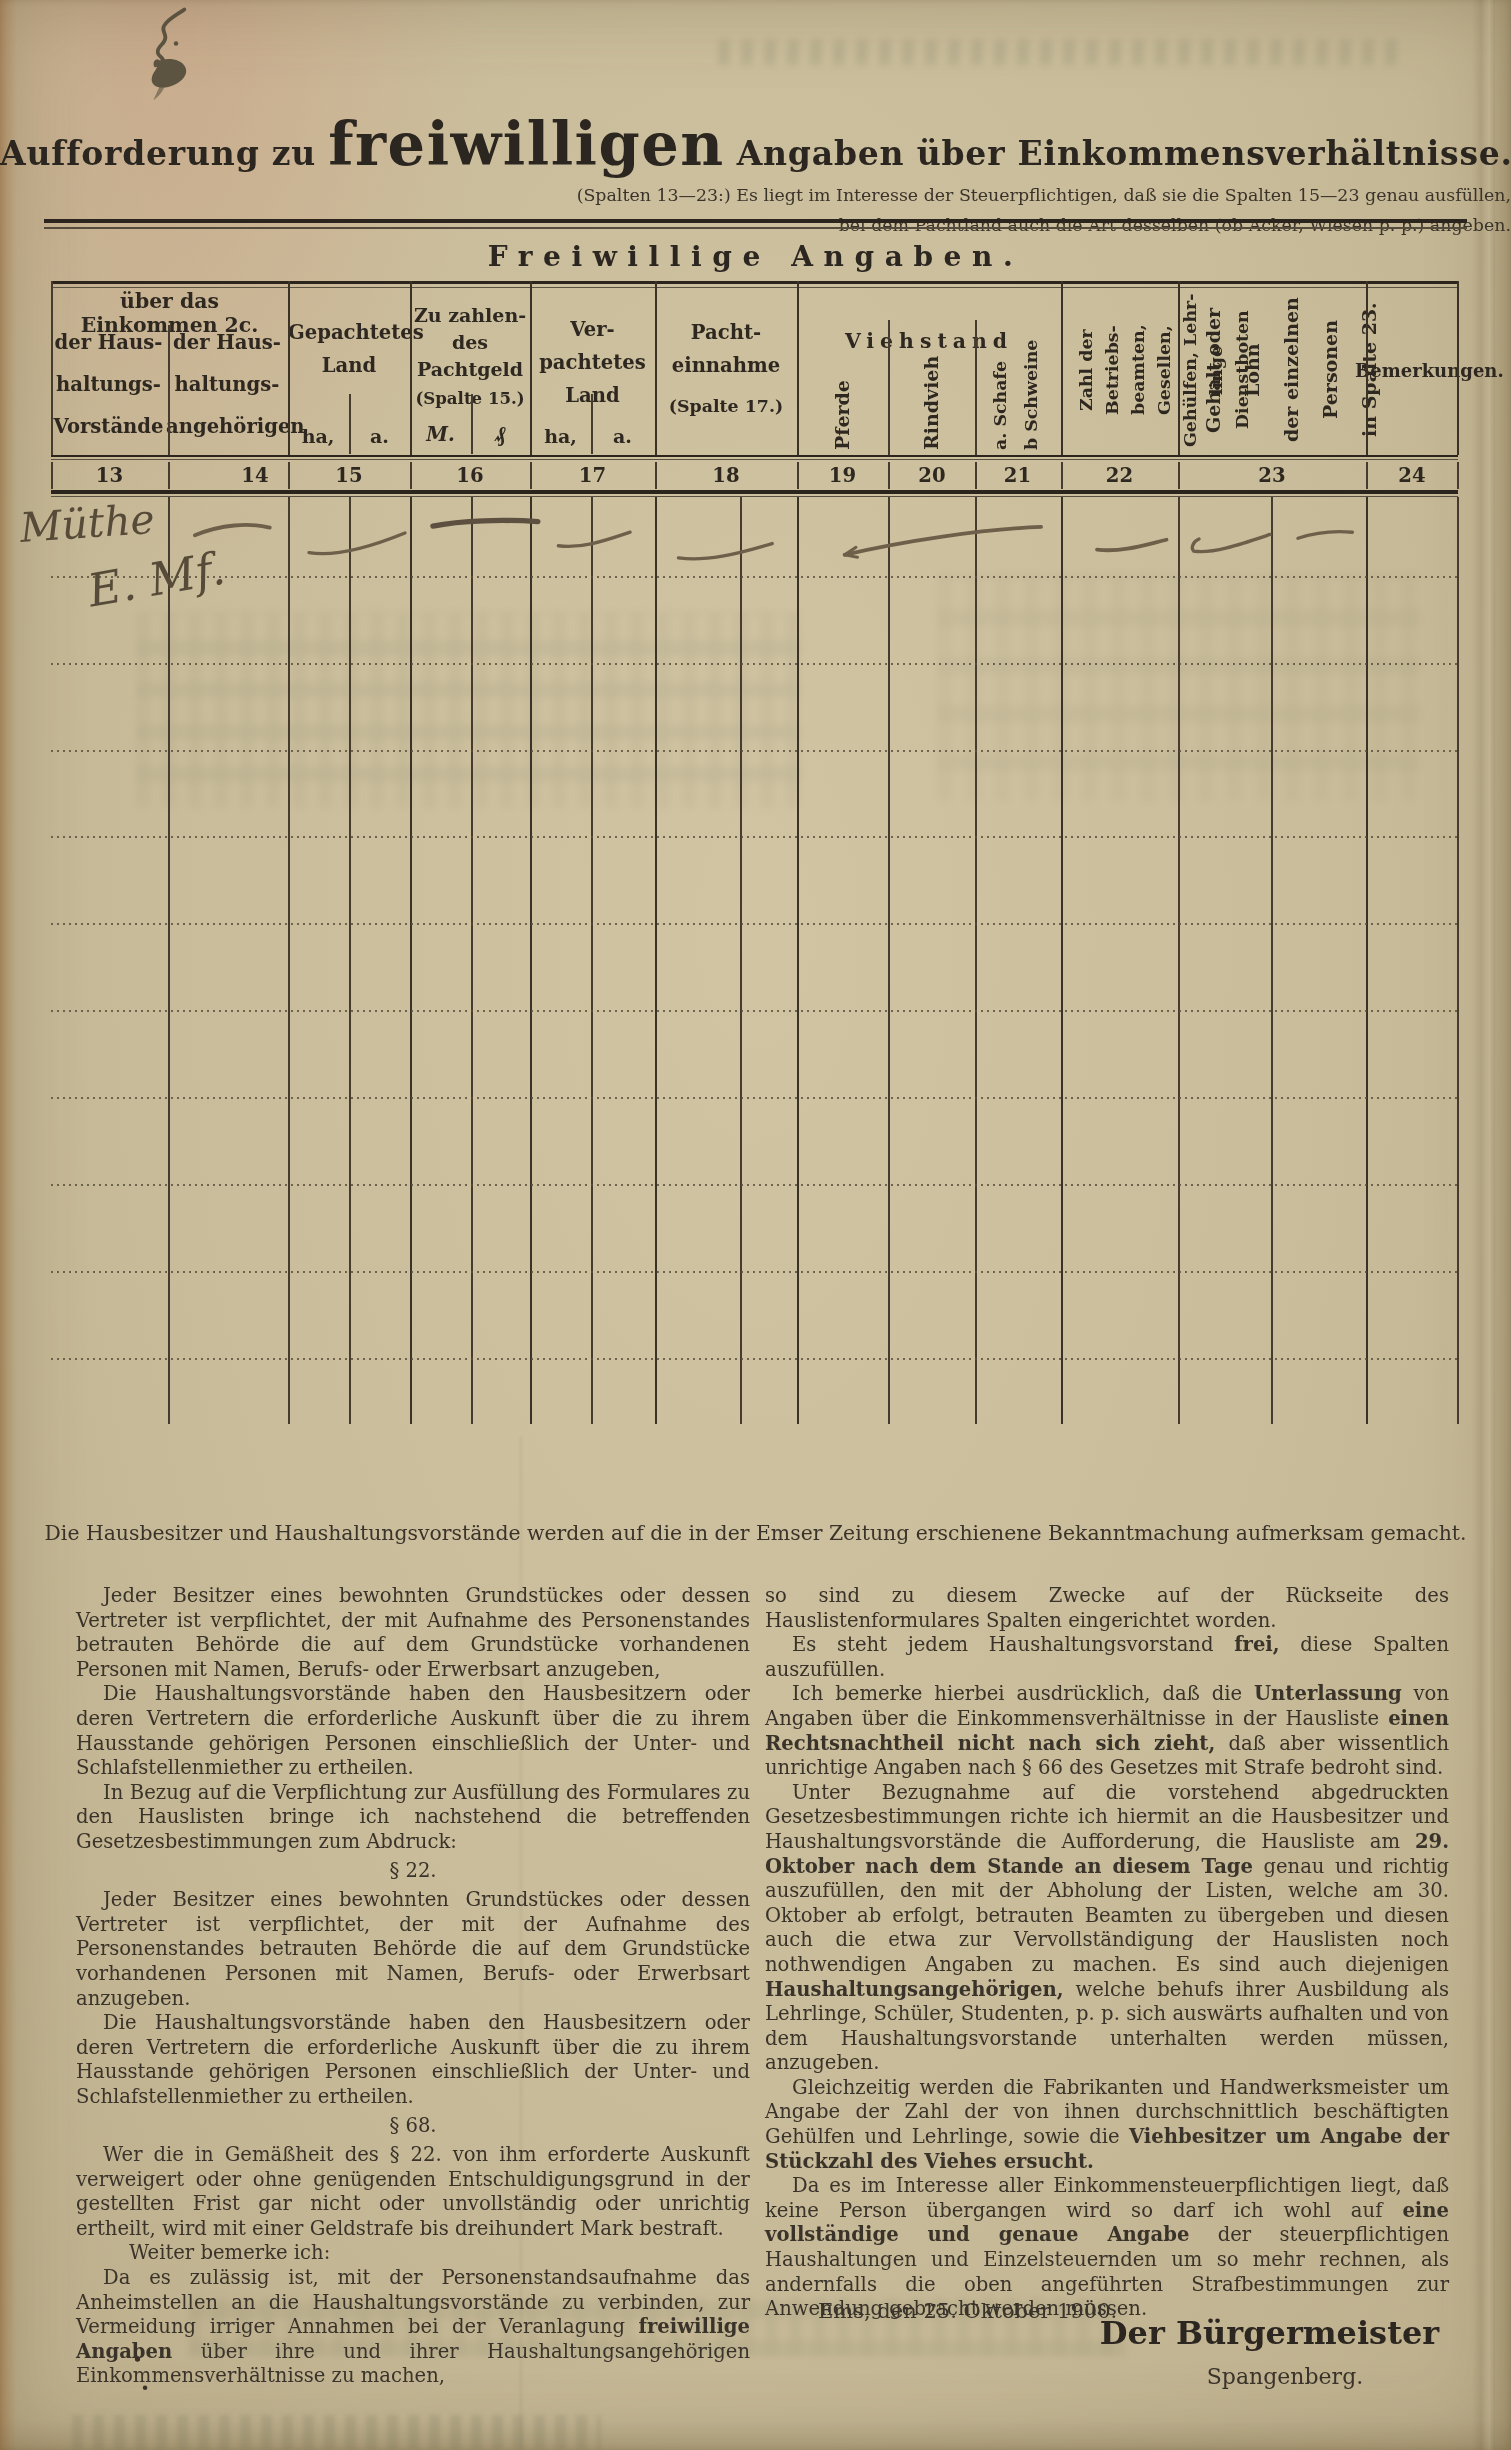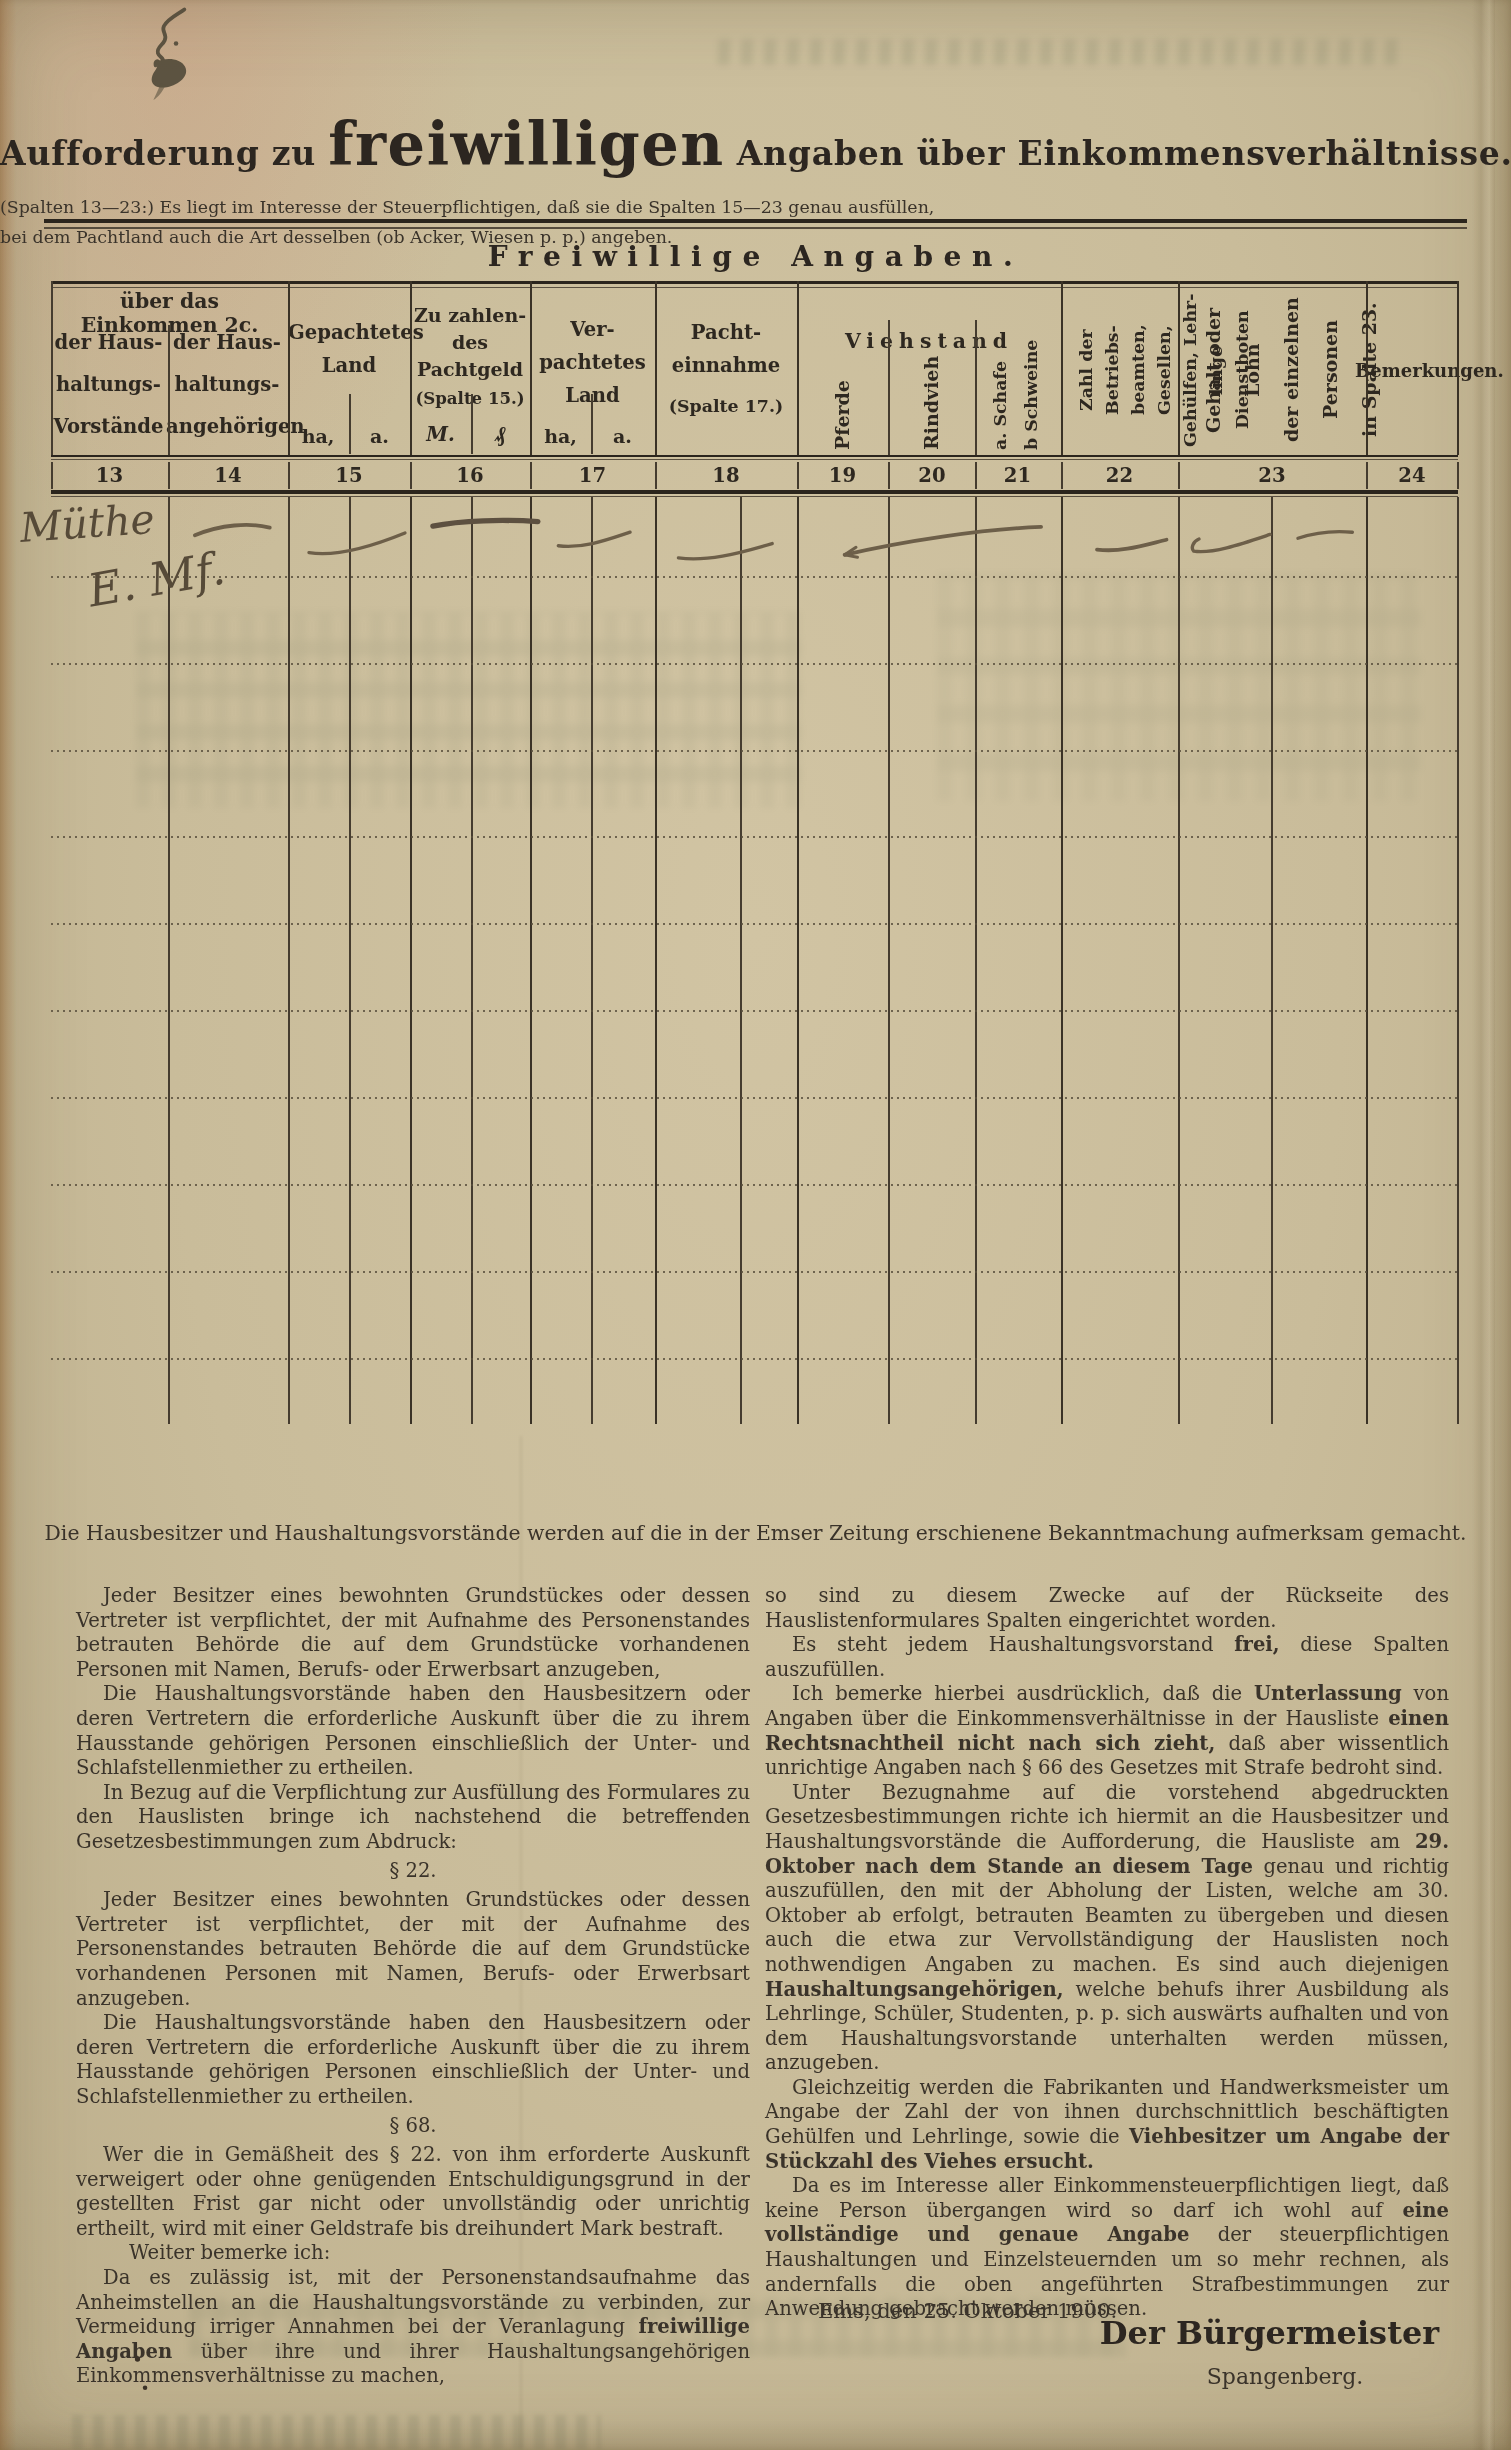--- a/index.html
+++ b/index.html
@@ -13,21 +13,21 @@
       linear-gradient(90deg, rgba(168,112,58,.45) 0px, rgba(168,112,58,0) 16.6px),
       linear-gradient(270deg, rgba(120,95,55,.22) 0px, rgba(120,95,55,0) 26px),
       linear-gradient(0deg, rgba(110,90,50,.18) 0px, rgba(110,90,50,0) 30px),
       radial-gradient(ellipse at 50% 38%, #d1c4a3 0%, #c9bc9a 55%, #bcae8b 100%);
     box-shadow: inset 0 0 83px rgba(80,60,30,.28), inset 0 0 7.6px rgba(80,60,30,.18);
   }
   
   .title{position:absolute;top:110px;left:0;width:100%;text-align:right;white-space:nowrap;color:#2c2620;}
   .t-sm{font-size:33px;font-weight:bold;letter-spacing:0.8px;}
   .t-big{font-size:59px;font-weight:bold;letter-spacing:1.5px;padding:0 12px;}
-  .subtitle{position:absolute;top:180px;left:0;width:100%;text-align:left;font-size:17.4px;line-height:30px;color:#3a332a;margin-top:12px;}
+  .subtitle{position:absolute;top:180px;left:0;width:100%;text-align:right;font-size:17.4px;line-height:30px;color:#3a332a;}
   .rule-a{position:absolute;left:44px;right:44px;top:219px;height:3.8px;background:#2b251d;}
   .rule-a2{position:absolute;left:44px;right:44px;top:227px;height:1.5px;background:#554b3c;}
   .fa-head{position:absolute;top:240px;left:0;width:100%;text-align:center;font-size:28px;font-weight:bold;letter-spacing:10.6px;color:#2c2620;}
   
   .tbl{position:absolute;left:51px;top:281px;width:1407px;height:1149px;}
   .hrule{position:absolute;left:0;right:0;background:#2b251d;}
   .hrule.thin{background:#5a5040;}
   .vline{position:absolute;width:1.5px;background:#453c2f;}
   .vline.bold{width:2.3px;background:#3a3226;}
   .dotrow{position:absolute;left:0;right:1.5px;height:1.5px;opacity:.8;
@@ -203,21 +203,21 @@
       <div class="dotrow" style="top: 382px;"></div>
       <div class="dotrow" style="top: 469px;"></div>
       <div class="dotrow" style="top: 555px;"></div>
       <div class="dotrow" style="top: 642px;"></div>
       <div class="dotrow" style="top: 729px;"></div>
       <div class="dotrow" style="top: 816px;"></div>
       <div class="dotrow" style="top: 903px;"></div>
       <div class="dotrow" style="top: 990px;"></div>
       <div class="dotrow" style="top: 1077px;"></div>
       <div class="num" style="left: 0px; width: 117px;">13</div>
-      <div class="num" style="left: 117px; width: 120px;">14</div>
+      <div class="num" style="left: 117px; width: 120px; padding-left: 27px;">14</div>
       <div class="num" style="left: 237px; width: 122px;">15</div>
       <div class="num" style="left: 359px; width: 120px;">16</div>
       <div class="num" style="left: 479px; width: 125px;">17</div>
       <div class="num" style="left: 604px; width: 142px;">18</div>
       <div class="num" style="left: 746px; width: 91px;">19</div>
       <div class="num" style="left: 837px; width: 88px;">20</div>
       <div class="num" style="left: 924px; width: 85px;">21</div>
       <div class="num" style="left: 1010px; width: 117px;">22</div>
       <div class="num" style="left: 1127px; width: 188px;">23</div>
       <div class="num" style="left: 1315px; width: 92px;">24</div>

